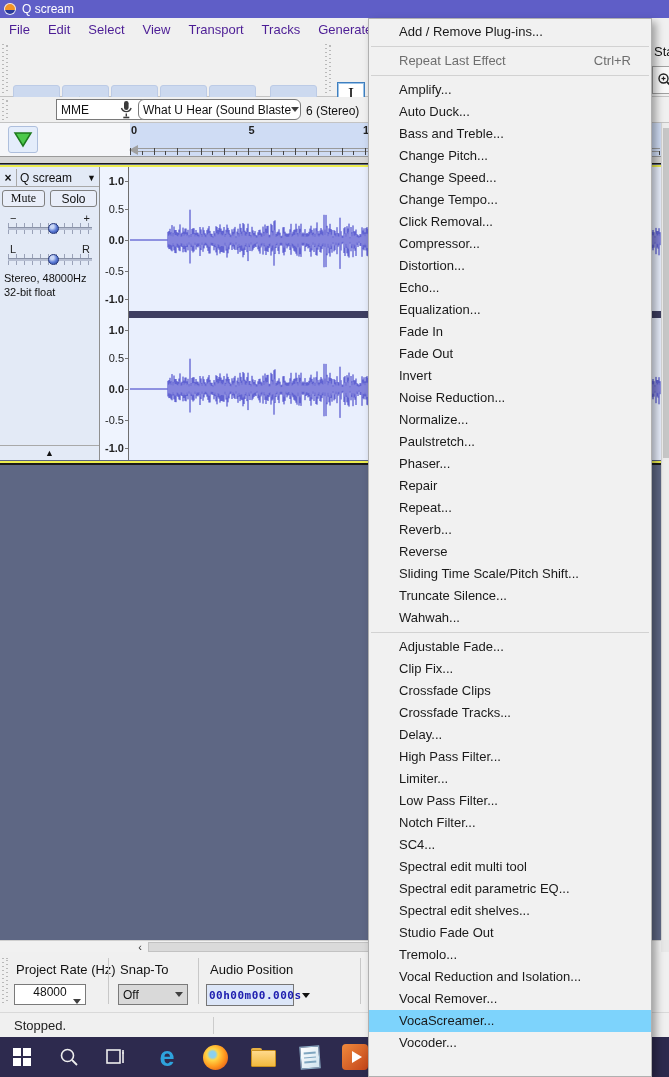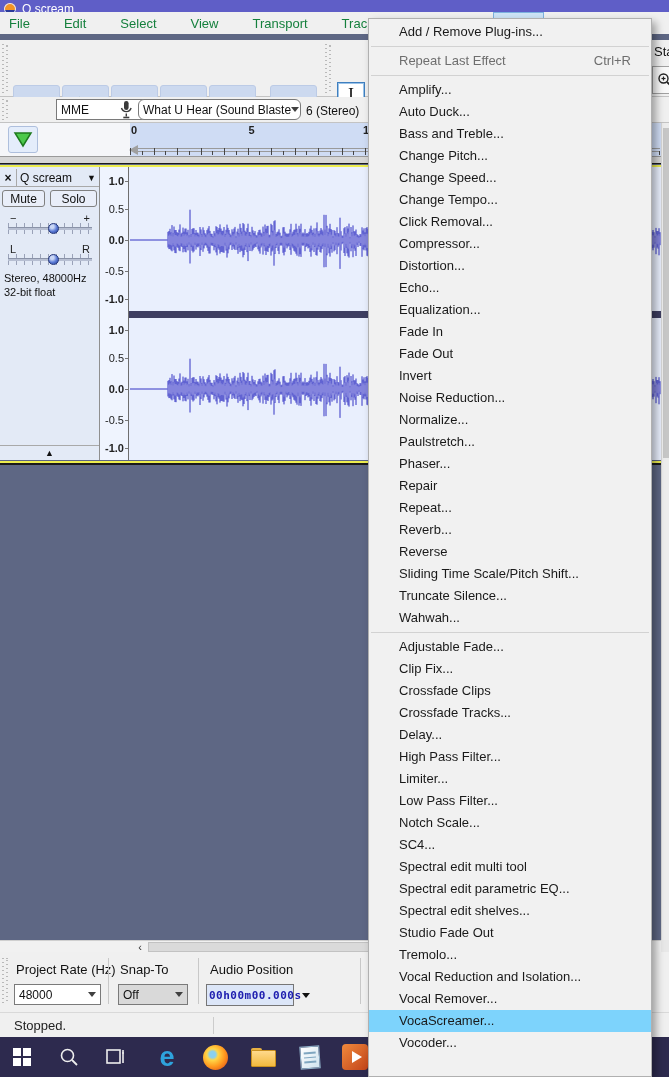--- a/index.html
+++ b/index.html
@@ -9,22 +9,22 @@
   #stage *{box-sizing:border-box;}
 
   
   #titlebar{position:absolute;left:0;top:0;width:669px;height:18px;background:#5f5ec7;
             display:flex;align-items:center;color:#fff;font-size:12px;}
   #app-icon{width:12px;height:12px;border-radius:50%;margin:0 6px 0 4px;
             background:linear-gradient(180deg,#f39426 55%,#2a3a9a 55%);
             box-shadow:inset 0 0 0 1px #e8e8f8;}
 
   
-  #menubar{position:absolute;left:0;top:12px;width:669px;height:22px;background:#f0f0f0;
-           display:flex;align-items:stretch;font-size:13px;color:#15803d;gap:16px;}
+  #menubar{position:absolute;left:0;top:18px;width:669px;height:22px;background:#f0f0f0;
+           display:flex;align-items:stretch;font-size:13px;color:#4c1d95;}
   .mb-item{padding:0 9px;display:flex;align-items:center;}
   .mb-item.active{background:#cde4f7;box-shadow:inset 0 0 0 1px #7db2e0;}
 
   
   .toolrow{position:absolute;left:0;background:#f0f0f0;border-bottom:1px solid #c3c3c3;}
   #toolbar1{top:40px;width:669px;height:57px;}
   #toolbar2{top:97px;width:669px;height:26px;}
   .grip{position:absolute;width:7px;background:repeating-linear-gradient(180deg,#b9b9b9 0 1px,transparent 1px 4px),
         repeating-linear-gradient(180deg,#b9b9b9 0 1px,transparent 1px 4px);
         background-size:2px 100%,2px 100%;background-position:0 0,4px 2px;background-repeat:repeat-y;}
@@ -96,21 +96,21 @@
   #hscroll{position:absolute;left:0;top:940px;width:661px;height:12px;background:#f1f1f1;border-top:1px solid #cfcfcf;}
   #hscroll .harrow{position:absolute;left:133px;top:0;width:14px;height:11px;color:#333;font-size:11px;
                    display:flex;align-items:center;justify-content:center;}
   #hscroll .hthumb{position:absolute;left:148px;top:1px;width:504px;height:10px;background:#dadada;border:1px solid #c2c2c2;}
   #scroll-corner{position:absolute;left:661px;top:940px;width:8px;height:12px;background:#e8e8e8;}
 
   
   #seltoolbar{position:absolute;left:0;top:952px;width:669px;height:60px;background:#f0f0f0;font-size:13px;color:#111;}
   .sep-v{position:absolute;top:6px;height:46px;width:1px;background:#c8c8c8;}
   .sel-label{position:absolute;top:10px;}
-  #rate-combo{left:14px;top:32px;width:87px;}
+  #rate-combo{left:14px;top:32px;width:72px;flex-direction:column;}
   #snap-combo{left:118px;top:32px;width:70px;background:#d9d9d9;}
   #time-display{position:absolute;left:206px;top:32px;width:88px;height:22px;background:#dce6f8;
       border:1px solid #767676;display:flex;align-items:center;padding:0 2px;}
   #time-digits{font-family:"DejaVu Sans Mono",monospace;font-size:11px;font-weight:bold;
       color:#2020b0;letter-spacing:0.5px;white-space:nowrap;}
   #time-display .chev{margin-left:auto;width:0;height:0;border-left:4px solid transparent;
       border-right:4px solid transparent;border-top:5px solid #111;}
 
   
   #statusbar{position:absolute;left:0;top:1012px;width:669px;height:25px;background:#f0f0f0;
@@ -339,21 +339,21 @@
       </div>
 
     <div id="track-panel">
       <div id="track-title-row">
         <div id="track-close">×</div>
         <div id="track-title">
           <span>Q scream</span>
           <span class="arr">▼</span>
         </div>
       </div>
-      <div class="msbtn" style="left:2px;width:43px;">Mute</div>
+      <div class="msbtn" style="left:2px;width:43px;font-family:Liberation Serif, serif;">Mute</div>
       <div class="msbtn" style="left:50px;width:47px;">Solo</div>
 
       <div class="slider-row" style="top:45px;">
         <span class="end" style="left:2px;">−</span>
         <span class="end" style="right:2px;">+</span>
         <div class="slider-ticks"></div>
         <div class="slider-track"></div>
         <div class="thumb" style="left:40px;"></div>
       </div>
       <div class="slider-row" style="top:76px;">
@@ -490,21 +490,21 @@
       <div class="emi">Wahwah...</div>
       <div class="em-sep"></div>
       <div class="emi">Adjustable Fade...</div>
       <div class="emi">Clip Fix...</div>
       <div class="emi">Crossfade Clips</div>
       <div class="emi">Crossfade Tracks...</div>
       <div class="emi">Delay...</div>
       <div class="emi">High Pass Filter...</div>
       <div class="emi">Limiter...</div>
       <div class="emi">Low Pass Filter...</div>
-      <div class="emi">Notch Scale...</div>
+      <div class="emi">Notch Filter...</div>
       <div class="emi">SC4...</div>
       <div class="emi">Spectral edit multi tool</div>
       <div class="emi">Spectral edit parametric EQ...</div>
       <div class="emi">Spectral edit shelves...</div>
       <div class="emi">Studio Fade Out</div>
       <div class="emi">Tremolo...</div>
       <div class="emi">Vocal Reduction and Isolation...</div>
       <div class="emi">Vocal Remover...</div>
       <div class="emi highlight">VocaScreamer...</div>
       <div class="emi">Vocoder...</div>

